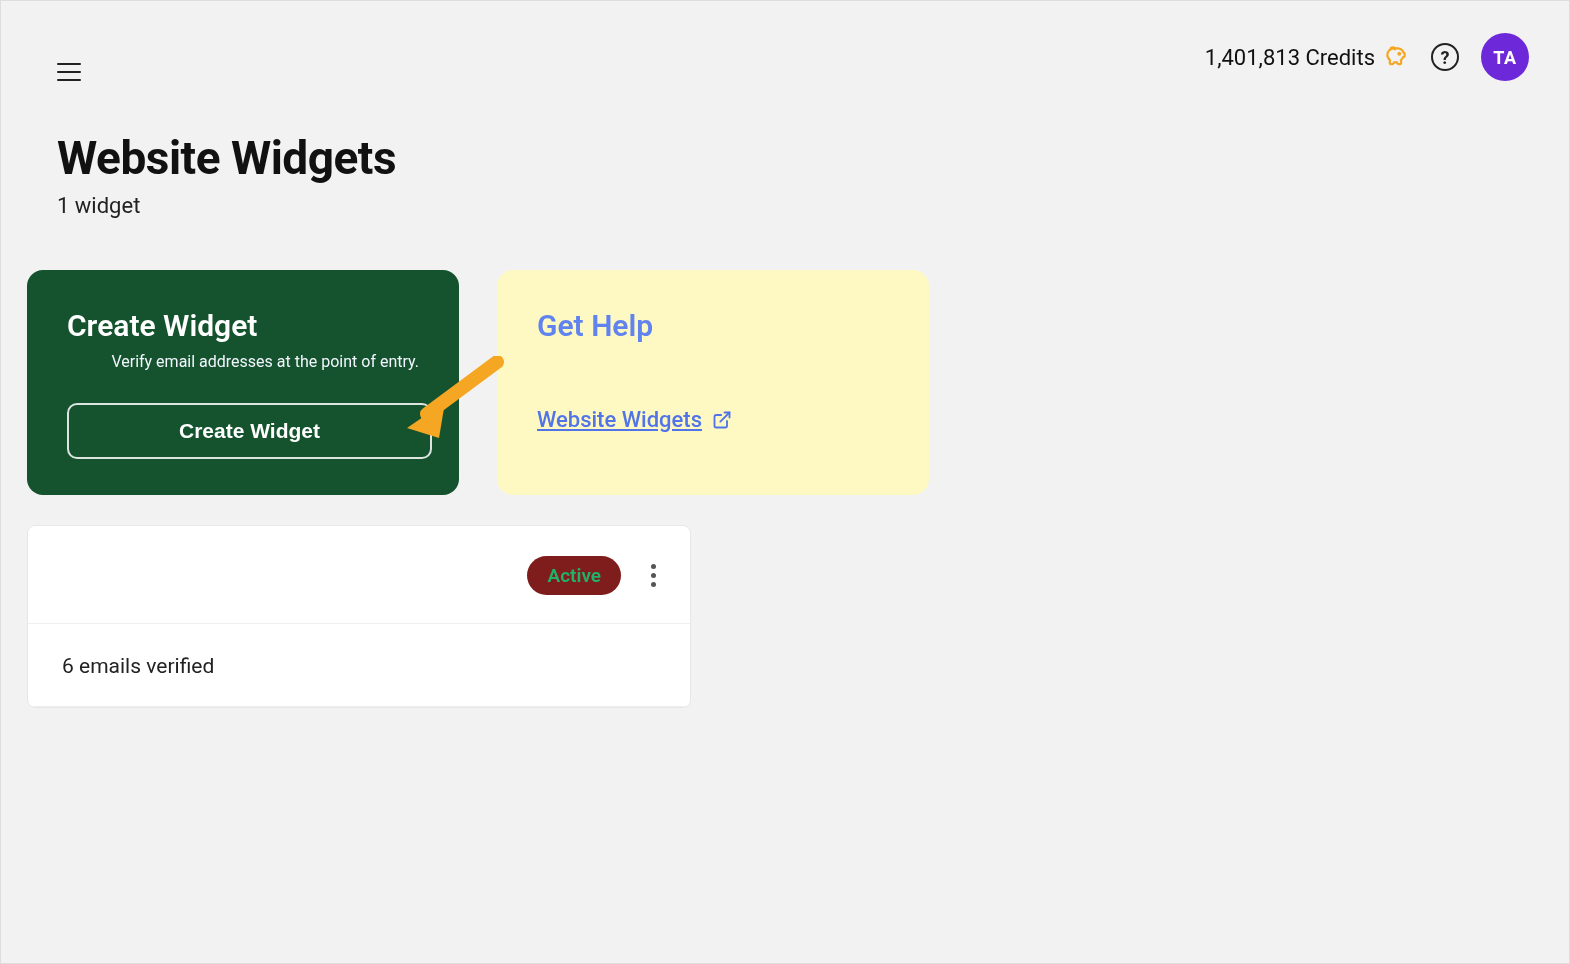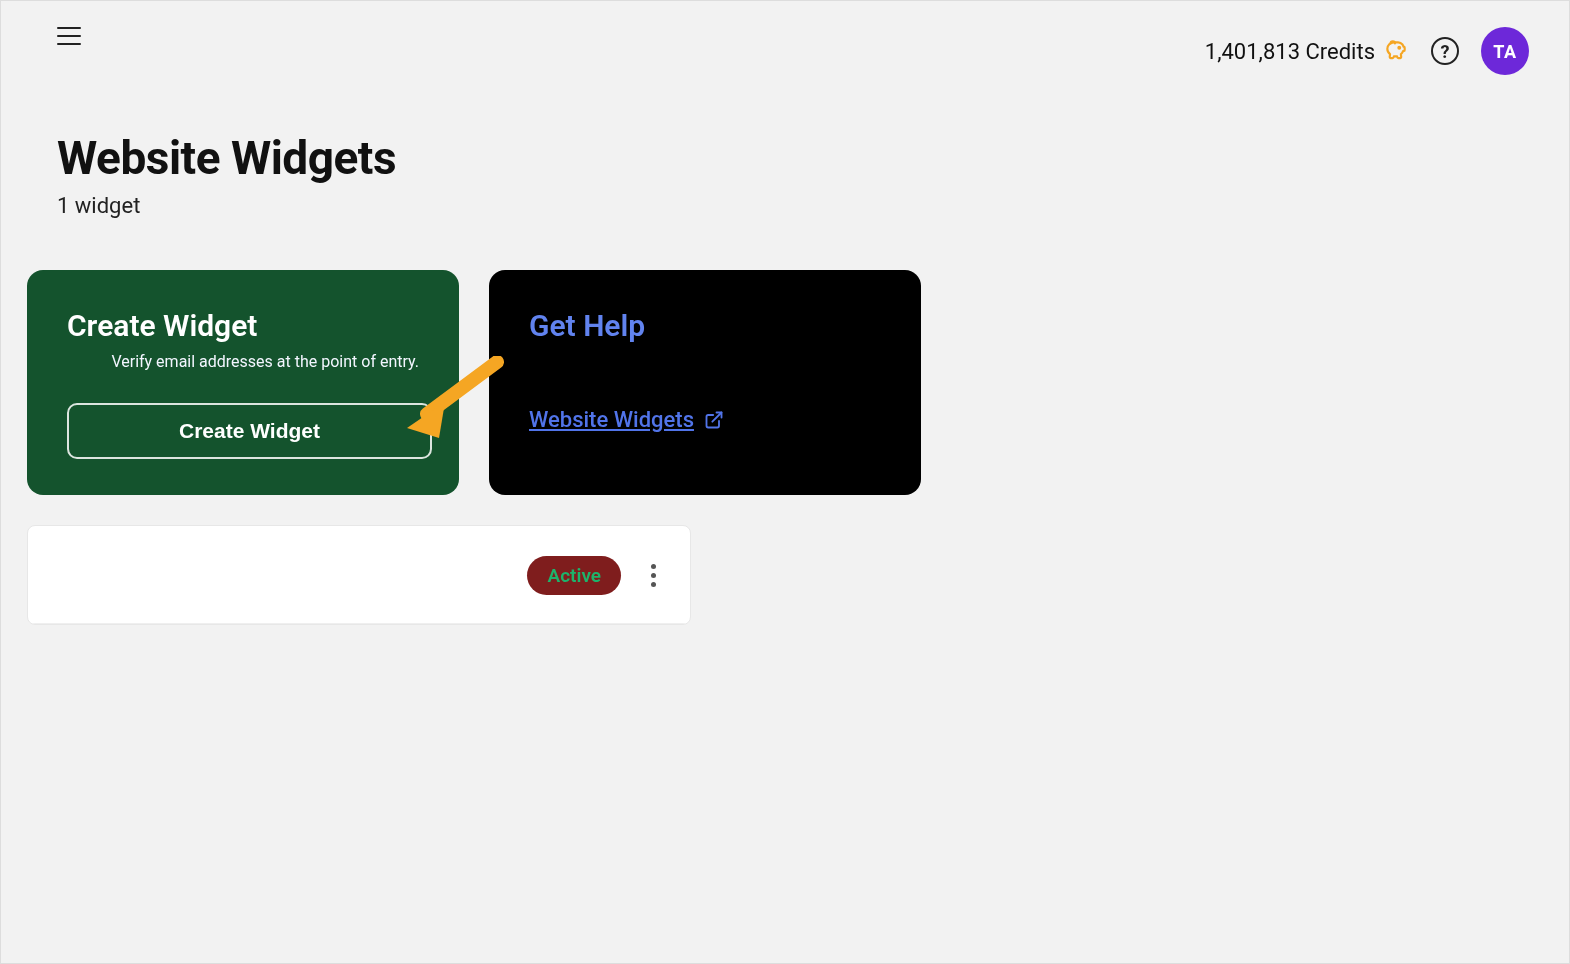--- a/index.html
+++ b/index.html
@@ -7,21 +7,21 @@
     body {
       font-family: -apple-system, BlinkMacSystemFont, "Segoe UI", Roboto, Helvetica, Arial, sans-serif;
       background: #f2f2f2;
       color: #111;
       width: 1570px;
       height: 964px;
       border: 1px solid #ddd;
     }
     .topbar {
       display: flex;
-      align-items: flex-start;
+      align-items: flex-end;
       padding: 26px 40px 0 56px;
       height: 80px;
     }
     .hamburger {
       cursor: pointer;
       display: flex;
       flex-direction: column;
       gap: 6px;
       width: 24px;
     }
@@ -116,22 +116,23 @@
       border: 2px solid rgba(255,255,255,0.85);
       border-radius: 10px;
       color: #fff;
       font-size: 21px;
       font-weight: 600;
       background: transparent;
       cursor: pointer;
     }
 
     .card-secondary {
-      background: #000000;
+      background: #fef9c3;
       color: #6183ef;
+      margin-left: 8px;
     }
     .card-secondary h2 {
       font-size: 30px;
       font-weight: 600;
       margin-bottom: 6px;
       color: #6183ef;
     }
     .card-secondary p {
       font-size: 21px;
       color: #6183ef;
@@ -270,14 +271,15 @@
 
   <div class="widget-card">
     <div class="widget-header">
       <div class="badge">Active</div>
       <div class="kebab" aria-label="More">
         <span></span>
           <span></span>
           <span></span>
       </div>
     </div>
+    <div class="widget-body">6 emails verified</div>
   </div>
 </div>
 
 </body></html>

